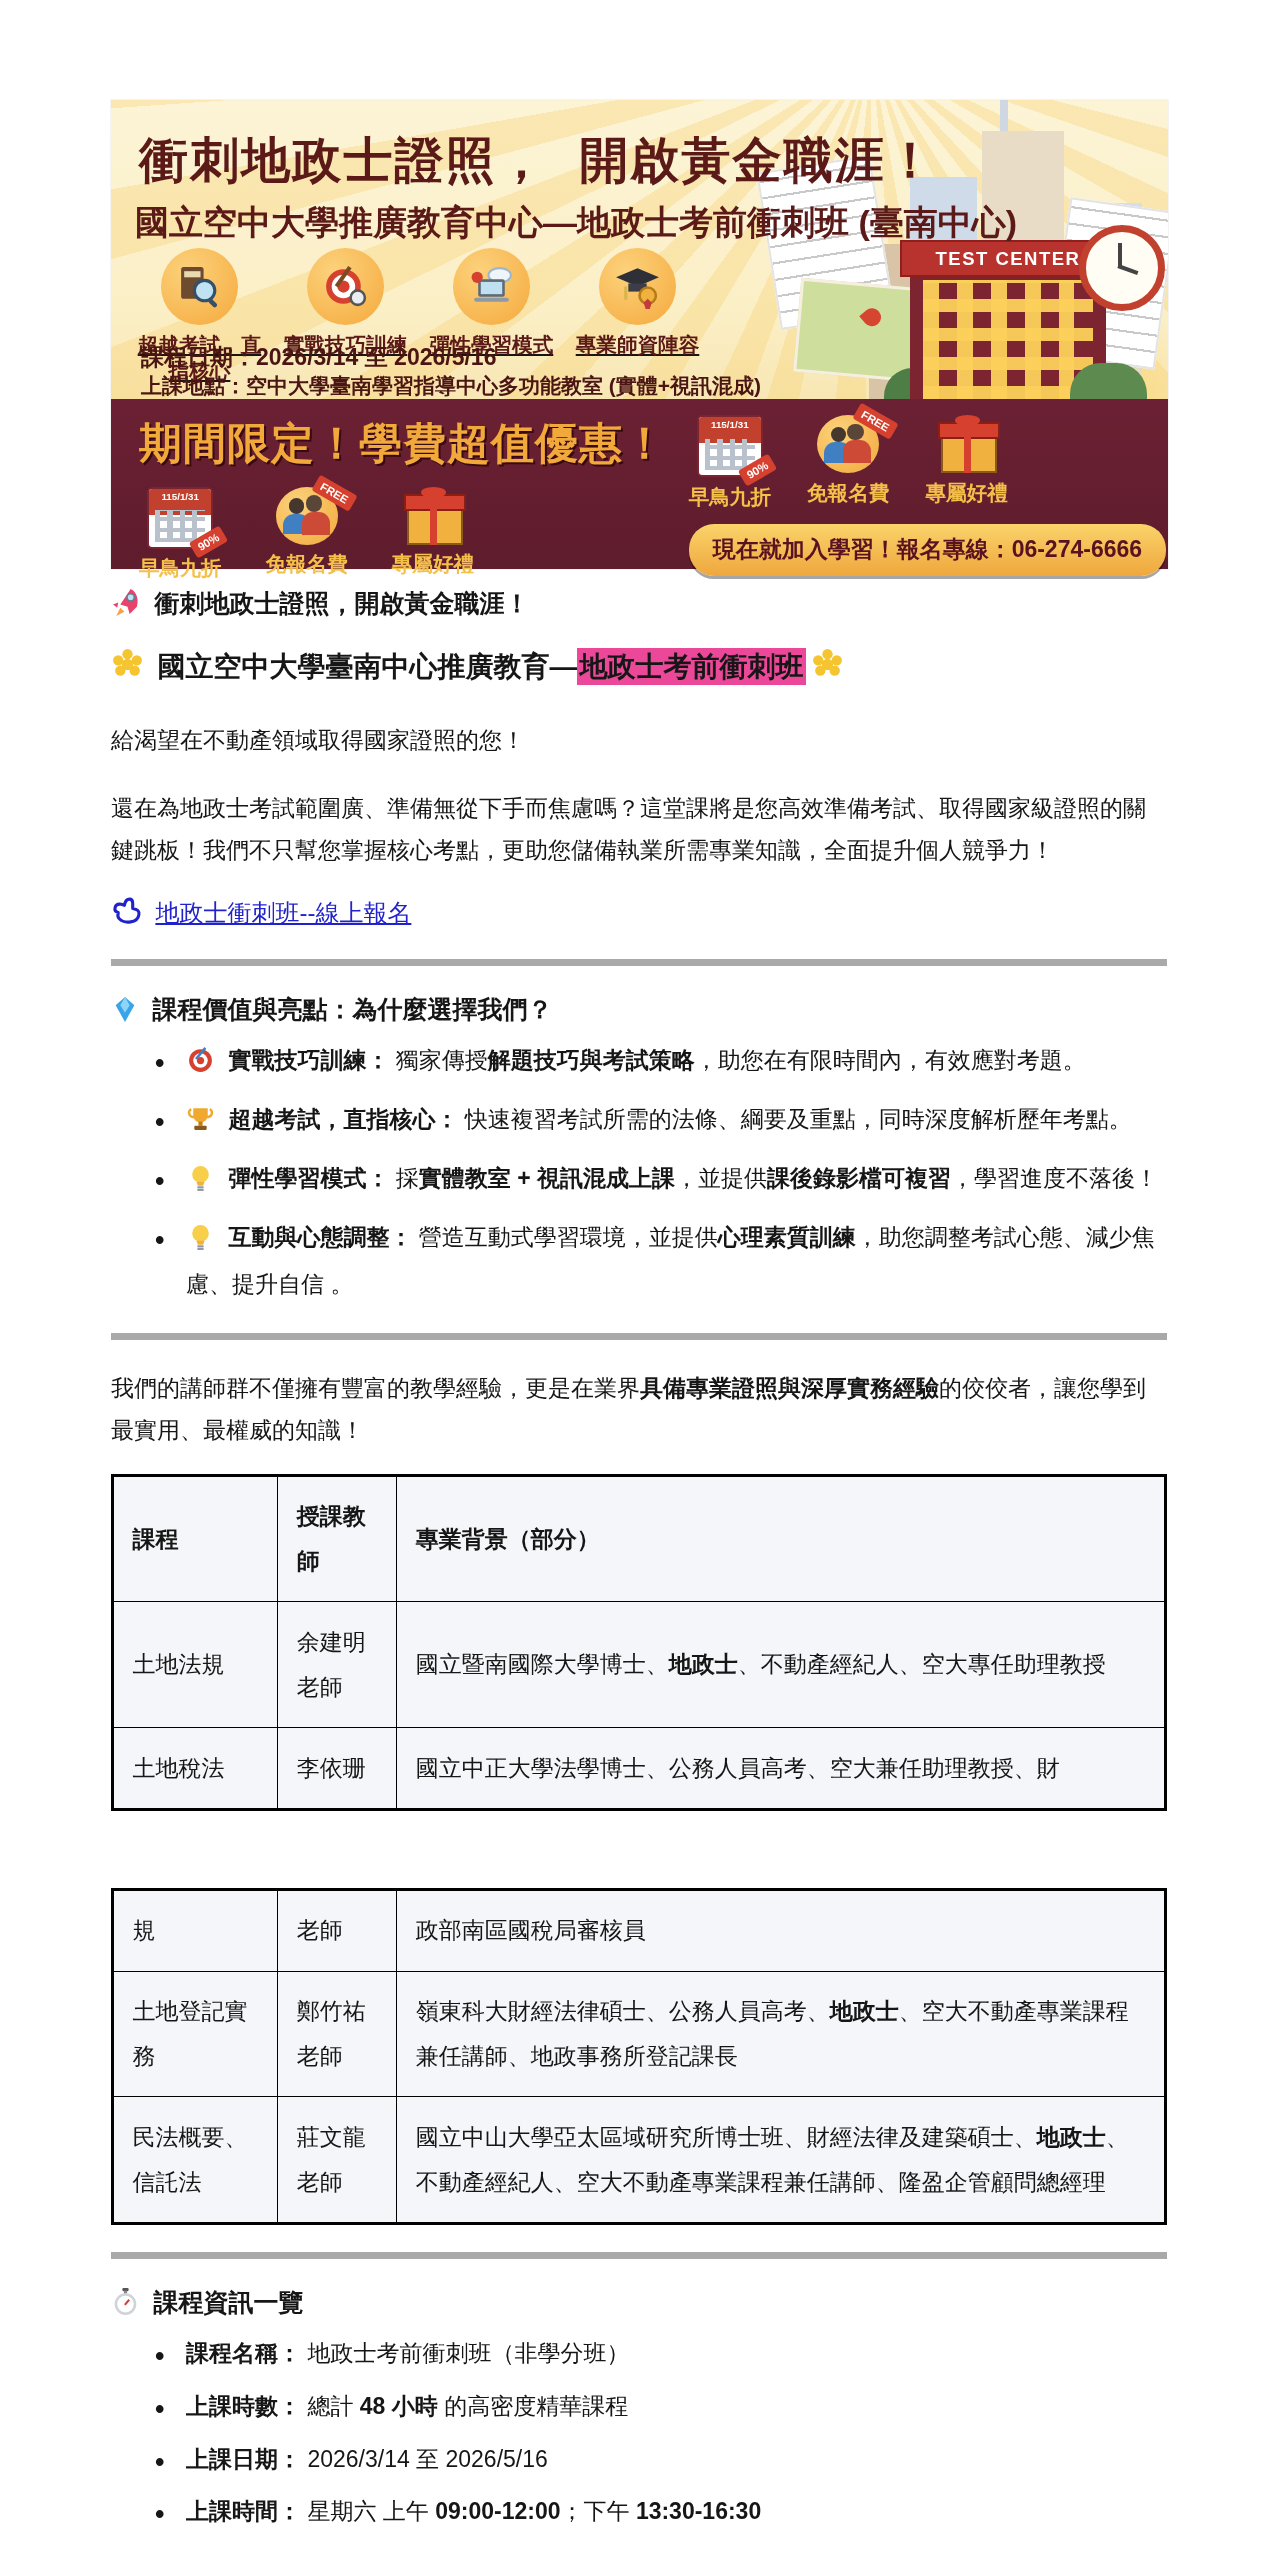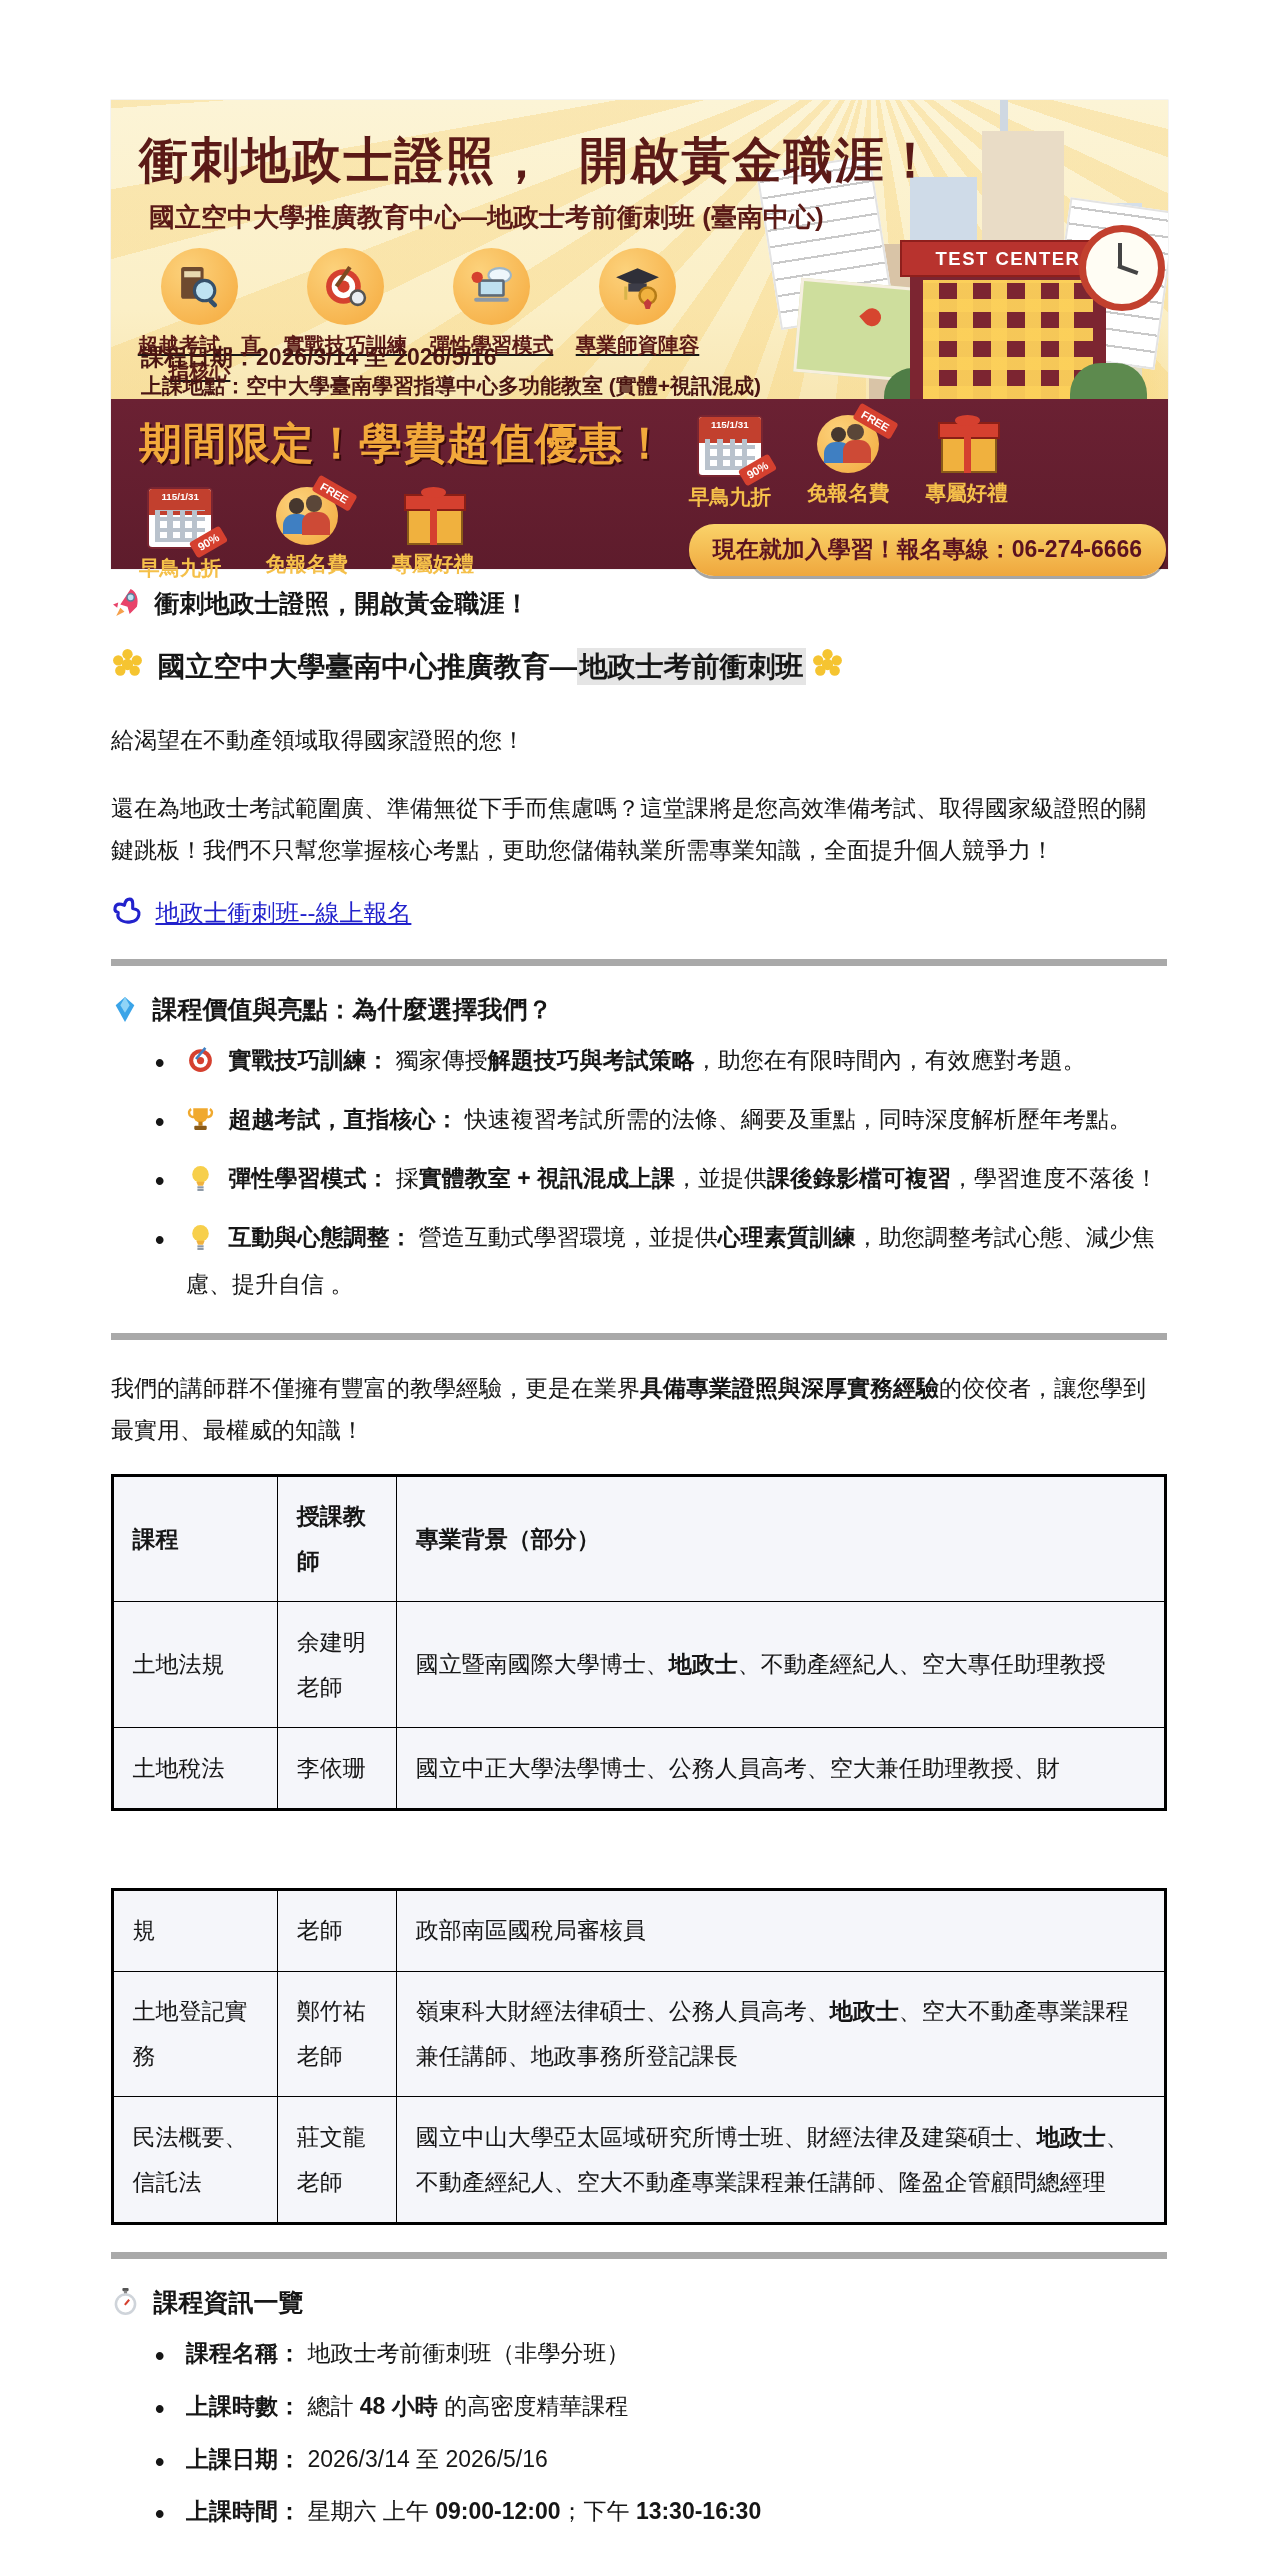--- a/index.html
+++ b/index.html
@@ -13,21 +13,21 @@
   a{color:#2222cc;text-decoration:underline;cursor:pointer;}
 
   
   .banner{margin:100px 111px 0;width:1057px;height:469px;position:relative;
     box-shadow:0 0 0 0.5px #e8e8e8;}
   .banner-top{position:relative;height:299px;overflow:hidden;
     background:
       repeating-conic-gradient(from 200deg at 72% -15%, rgba(247,210,120,.38) 0 5deg, rgba(255,255,255,0) 5deg 11deg),
       linear-gradient(#fcf4d6 0%,#fbefc6 70%,#f8e7b4 100%);}
   .bn-title{position:absolute;left:28px;top:28px;font-size:49px;font-weight:900;color:#5b1a17;letter-spacing:2.1px;white-space:pre;}
-  .bn-sub{position:absolute;left:38px;top:100px;font-size:26px;font-weight:bold;color:#5b1a17;}
+  .bn-sub{position:absolute;left:24px;top:100px;font-size:34px;font-weight:bold;color:#5b1a17;}
   .bn-features{position:absolute;left:23px;top:148px;display:flex;gap:15px;text-decoration:underline;}
   .feat{width:131px;text-align:center;}
   .feat-circle{width:77px;height:77px;border-radius:50%;margin:0 auto;
     background:radial-gradient(circle at 35% 30%, #fcd27c, #f5a93c);display:flex;align-items:center;justify-content:center;}
   .feat-label{margin-top:7.2px;font-size:20.6px;font-weight:bold;color:#5b1a17;line-height:1.25;}
   .bn-date{position:absolute;left:30px;top:242px;font-size:23px;font-weight:bold;color:#4a1512;}
   .bn-loc{position:absolute;left:30px;top:272px;font-size:21px;font-weight:bold;color:#4a1512;}
   
   .skyline{position:absolute;right:0;bottom:0;width:428px;height:299px;}
   .bldg{position:absolute;bottom:0;}
@@ -91,21 +91,21 @@
   .pgift{position:relative;width:58px;height:58px;margin:0 auto;}
   .pgift-box{position:absolute;left:3.1px;bottom:0;width:52px;height:37px;background:#f0b13e;border:2.1px solid #8a5a18;}
   .pgift-lid{position:absolute;left:0;bottom:34px;width:58px;height:13.4px;background:#d5402f;border:2.1px solid #8a1f16;}
   .pgift-rib{position:absolute;left:26px;bottom:0;width:7.2px;height:49px;background:#d5402f;}
   .pgift-bow{position:absolute;left:17.5px;bottom:47px;width:25px;height:11.3px;border-radius:50%;background:#d5402f;}
 
   
   .icon{display:inline-block;vertical-align:-5.2px;margin-right:13.4px;}
   .h-main{margin-top:17.5px;font-size:25px;font-weight:bold;}
   .h-prog{margin-top:23px;font-size:28px;font-weight:bold;line-height:1.5;}
-  .hl{background:#e5e5e5;padding:3.1px 2.1px;}
+  .hl{background:#ec4899;padding:3.1px 2.1px;}
   p.para{font-size:23px;line-height:1.83;margin:26px 0 0 0;}
   .linkline{margin-top:24px;font-size:24px;}
   .hr{height:6.7px;background:#a9a9a9;margin:27px 0;}
   .sech{font-size:25px;font-weight:bold;margin:20.6px 0 5.2px 0;}
   .blist{margin-top:3.1px;}
   .blt{position:relative;padding-left:75px;margin:11.3px 0;font-size:23px;line-height:1.8;}
   .blt::before{content:"\2022";position:absolute;left:44px;top:-1px;font-size:27px;font-weight:bold;}
   .blt .icon{vertical-align:-6.2px;}
 
   

